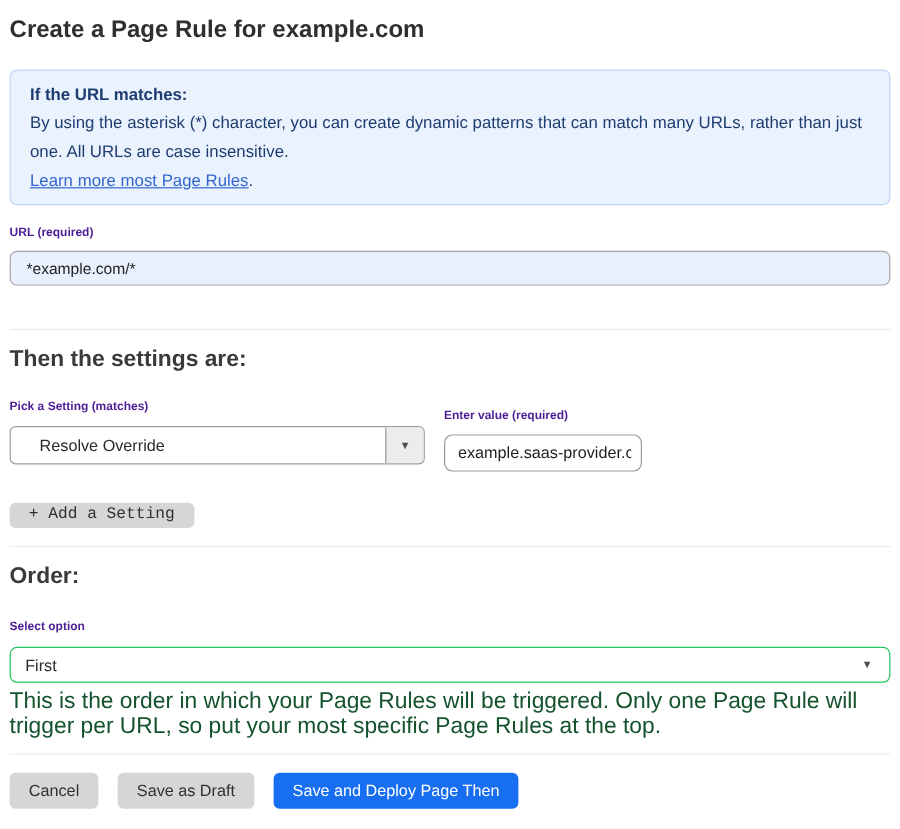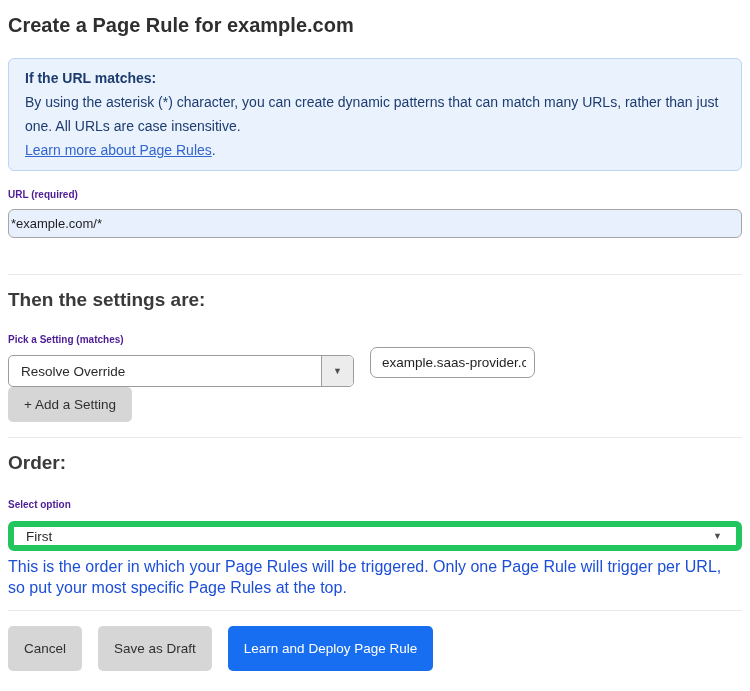--- a/index.html
+++ b/index.html
@@ -43,21 +43,21 @@
     line-height: 15px;
     font-weight: bold;
   }
   .text-input {
     display: block;
     width: 100%;
     height: 29px;
     margin-top: 7px;
     border: 1px solid #a6a6a6;
     border-radius: 6px;
-    padding: 0 2px;
+    padding: 0 13px;
     font-family: "Liberation Sans", "DejaVu Sans", sans-serif;
     font-size: 13px;
     color: #1f1f1f;
     outline: none;
     background: #ffffff;
   }
   .url-input { background: #e8f0fe; }
   .divider {
     border: none;
     border-top: 1px solid #ebebeb;
@@ -84,20 +84,21 @@
   .dropdown {
     display: flex;
     align-items: stretch;
     margin-top: 8px;
     height: 32px;
     border: 1px solid #9c9c9c;
     border-radius: 5px;
     background: #ffffff;
     cursor: pointer;
     overflow: hidden;
+    padding-left: 12px;
   }
   .dropdown-value {
     flex: 1;
     display: flex;
     align-items: center;
     padding: 0 12px;
     font-size: 13.5px;
     color: #2a2a2a;
   }
   .dropdown-arrow-btn {
@@ -116,96 +117,97 @@
     margin-top: 8px;
     border-radius: 7px;
     border-color: #9c9c9c;
     font-size: 13.5px;
     padding: 0 8px 0 11px;
   }
   .btn {
     display: inline-flex;
     align-items: center;
     justify-content: center;
-    height: 45px;
+    height: 30px;
     padding: 0 16px;
     border: none;
     border-radius: 5px;
     font-family: "Liberation Sans", "DejaVu Sans", sans-serif;
     font-size: 13.5px;
     cursor: pointer;
     line-height: 1;
   }
   .btn-gray { background: #d6d6d6; color: #303030; }
   .btn-blue { background: #186ef0; color: #ffffff; }
-  .add-setting-btn { height: 35px; }
+  .add-setting-btn { margin-top: 26px; height: 21px; font-family: Liberation Mono, monospace; }
   .order-label { margin-top: 26px; }
   .select-box {
     display: flex;
     align-items: center;
     margin-top: 9px;
     height: 30px;
     width: 100%;
-    border: 6px solid #22c55e;
+    border: 1px solid #22c55e;
     border-radius: 6px;
     background: #ffffff;
     padding: 0 14px 0 12px;
     cursor: pointer;
   }
   .select-value {
     flex: 1;
     font-size: 13.5px;
     color: #2a2a2a;
   }
   .select-arrow { color: #4d4d4d; font-size: 9px; }
   .help-text {
     margin-top: 5px;
-    font-size: 16px;
+    font-size: 19px;
     line-height: 21px;
-    color: #1d4ed8;
+    color: #14532d;
     max-width: 720px;
   }
   .button-row {
     display: flex;
     align-items: center;
     margin-top: 15px;
   }
   .button-row .btn + .btn { margin-left: 16px; }
 </style>
 </head>
 <body>
 
 
 
 <h1 class="page-title">Create a Page Rule for example.com</h1>
 
 <div class="info-box">
   <div class="info-heading">If the URL matches:</div>
   <div>By using the asterisk (*) character, you can create dynamic patterns that can match many URLs, rather than just one. All URLs are case insensitive.</div>
-  <div><a class="info-link">Learn more about Page Rules</a><span>.</span></div>
+  <div><a class="info-link">Learn more most Page Rules</a><span>.</span></div>
 </div>
 
 <label class="field-label">URL (required)</label>
 <input class="text-input url-input" type="text" value="*example.com/*" style="">
 
 <hr class="divider divider-1">
 
 <h2 class="section-heading">Then the settings are:</h2>
 
 <div class="settings-row">
   <div class="setting-col">
     <label class="field-label">Pick a Setting (matches)</label>
     <div class="dropdown">
       <div class="dropdown-value">Resolve Override</div>
       <div class="dropdown-arrow-btn">
           <span>▼</span>
         </div>
     </div>
   </div>
   <div class="value-col">
+    <label class="field-label">Enter value (required)</label>
     <input class="text-input value-input" type="text" value="example.saas-provider.com" style="">
   </div>
 </div>
 
 <button class="btn btn-gray add-setting-btn">+ Add a Setting</button>
 
 <hr class="divider divider-2">
 
 <h2 class="section-heading">Order:</h2>
 
@@ -215,17 +217,17 @@
   <span class="select-arrow">▼</span>
 </div>
 
 <p class="help-text">This is the order in which your Page Rules will be triggered. Only one Page Rule will trigger per URL, so put your most specific Page Rules at the top.</p>
 
 <hr class="divider divider-3">
 
 <div class="button-row">
   <button class="btn btn-gray">Cancel</button>
   <button class="btn btn-gray">Save as Draft</button>
-  <button class="btn btn-blue">Learn and Deploy Page Rule</button>
+  <button class="btn btn-blue">Save and Deploy Page Then</button>
 </div>
 
 
 
 
 </body></html>

